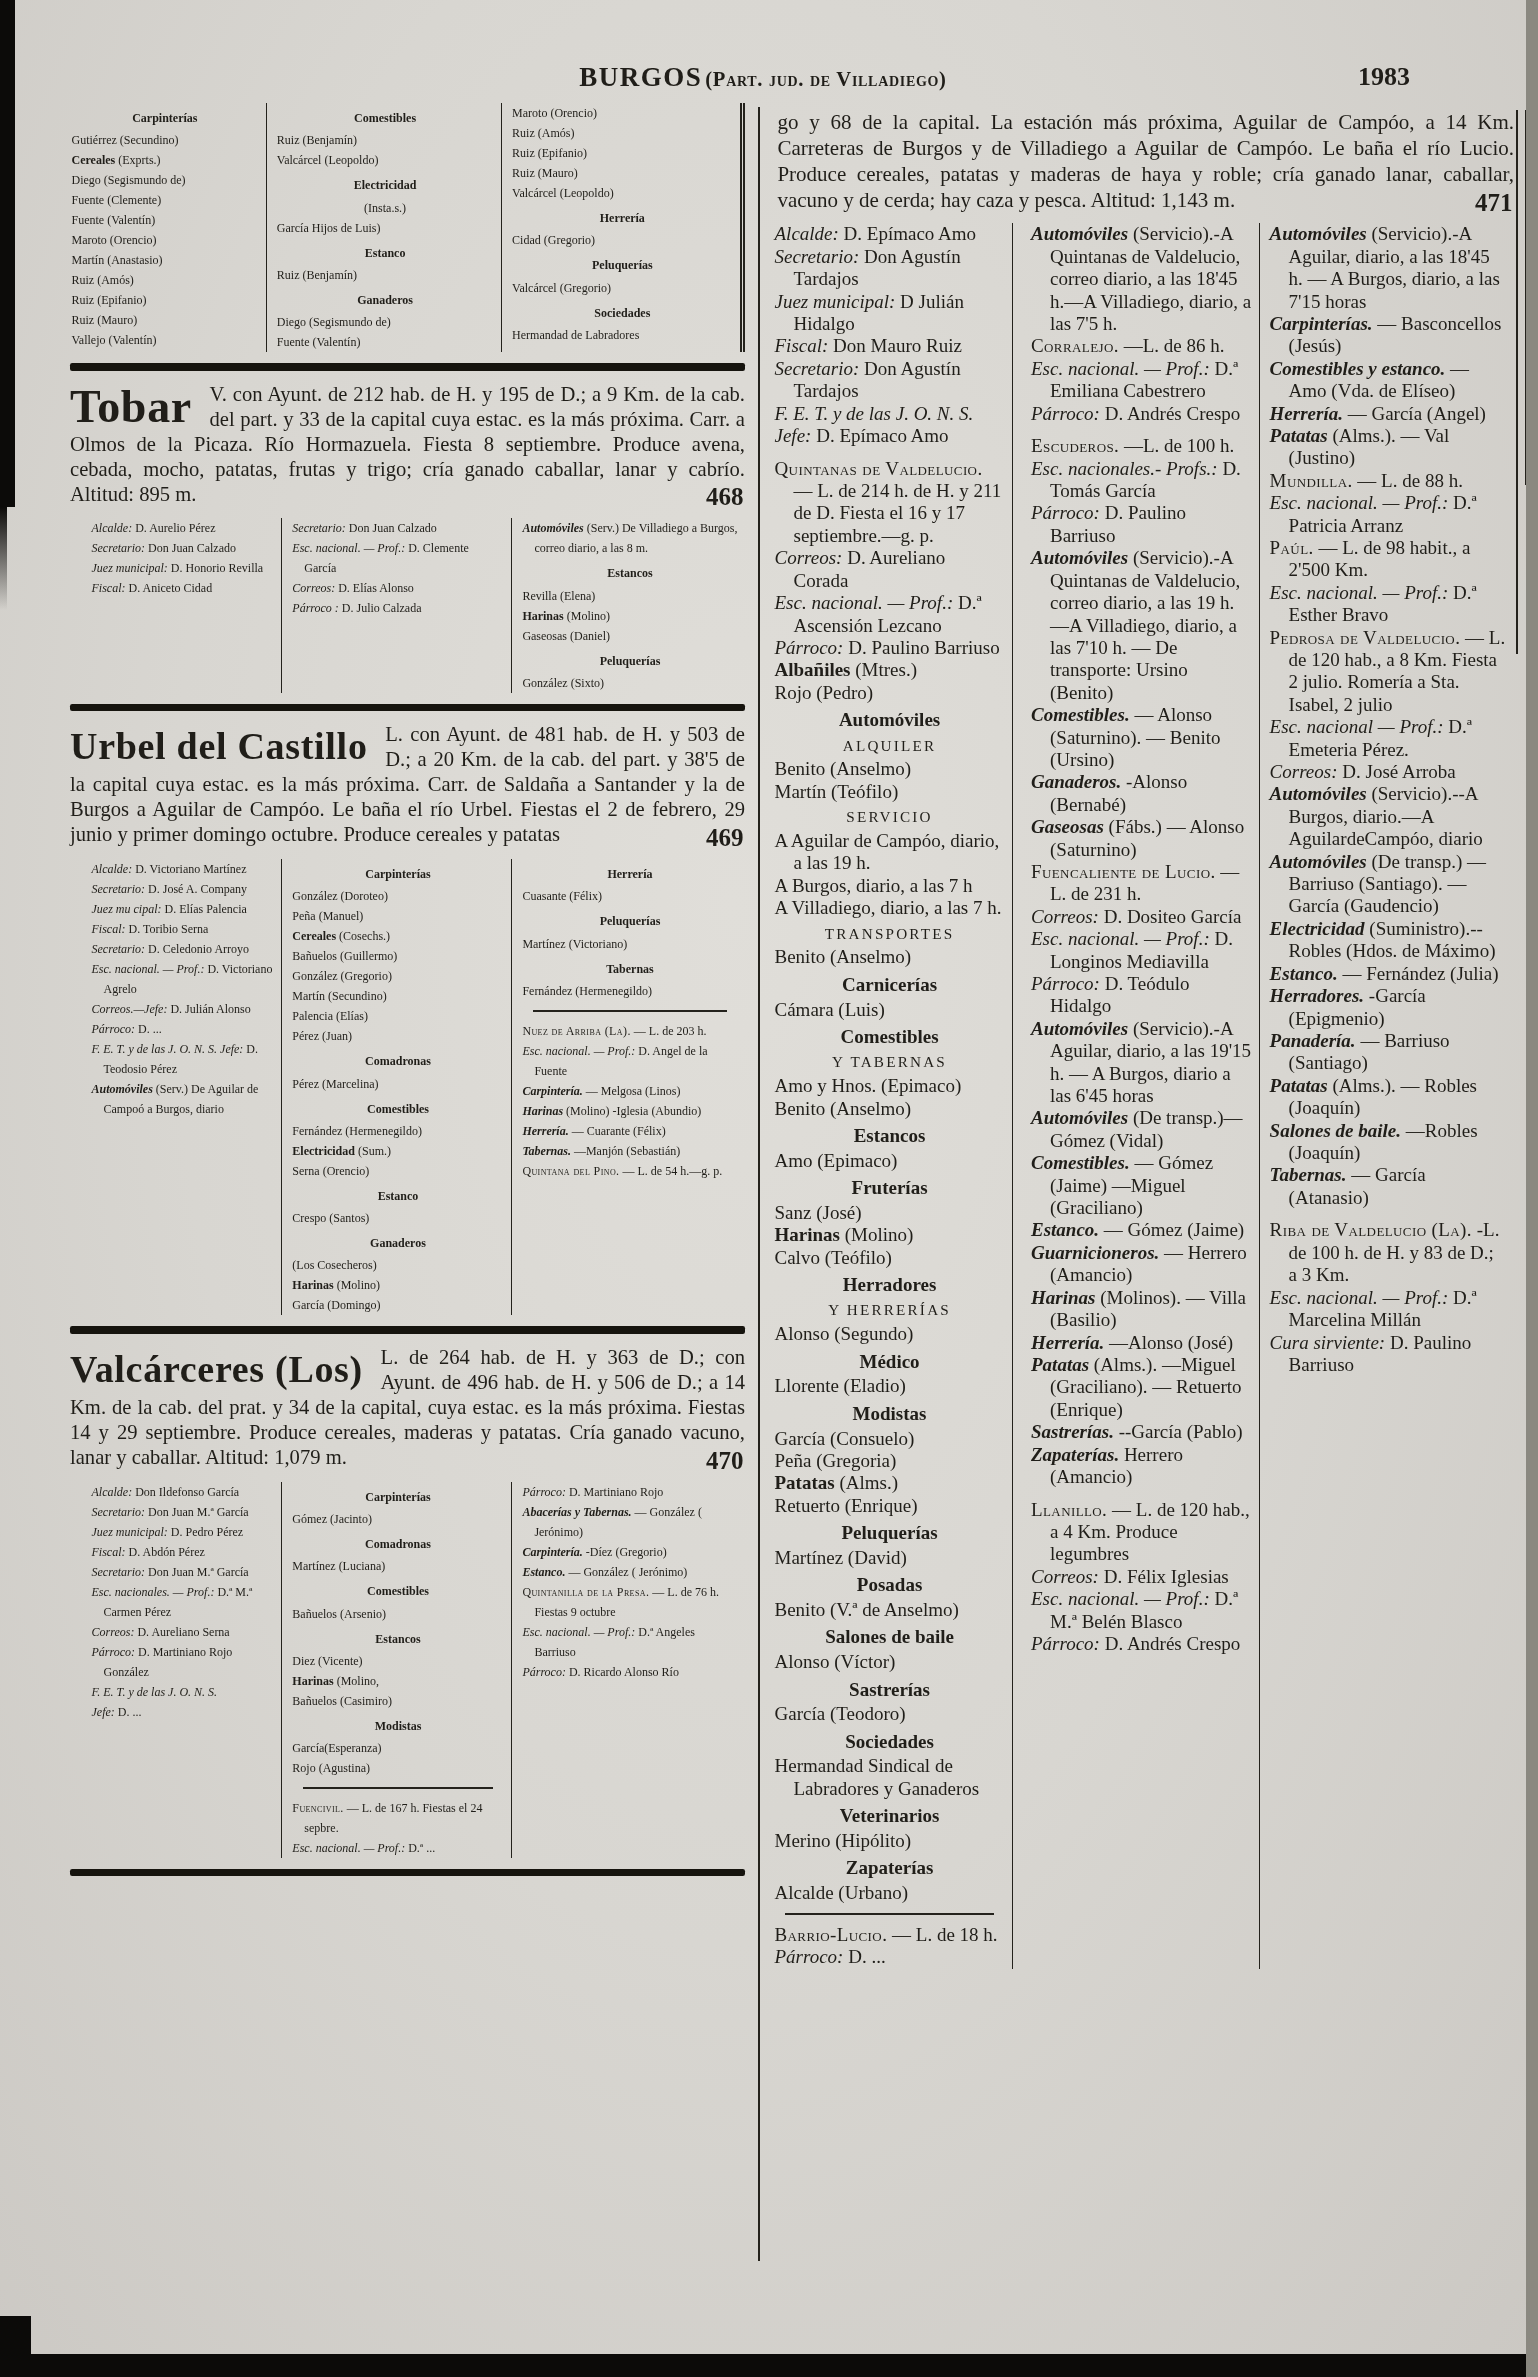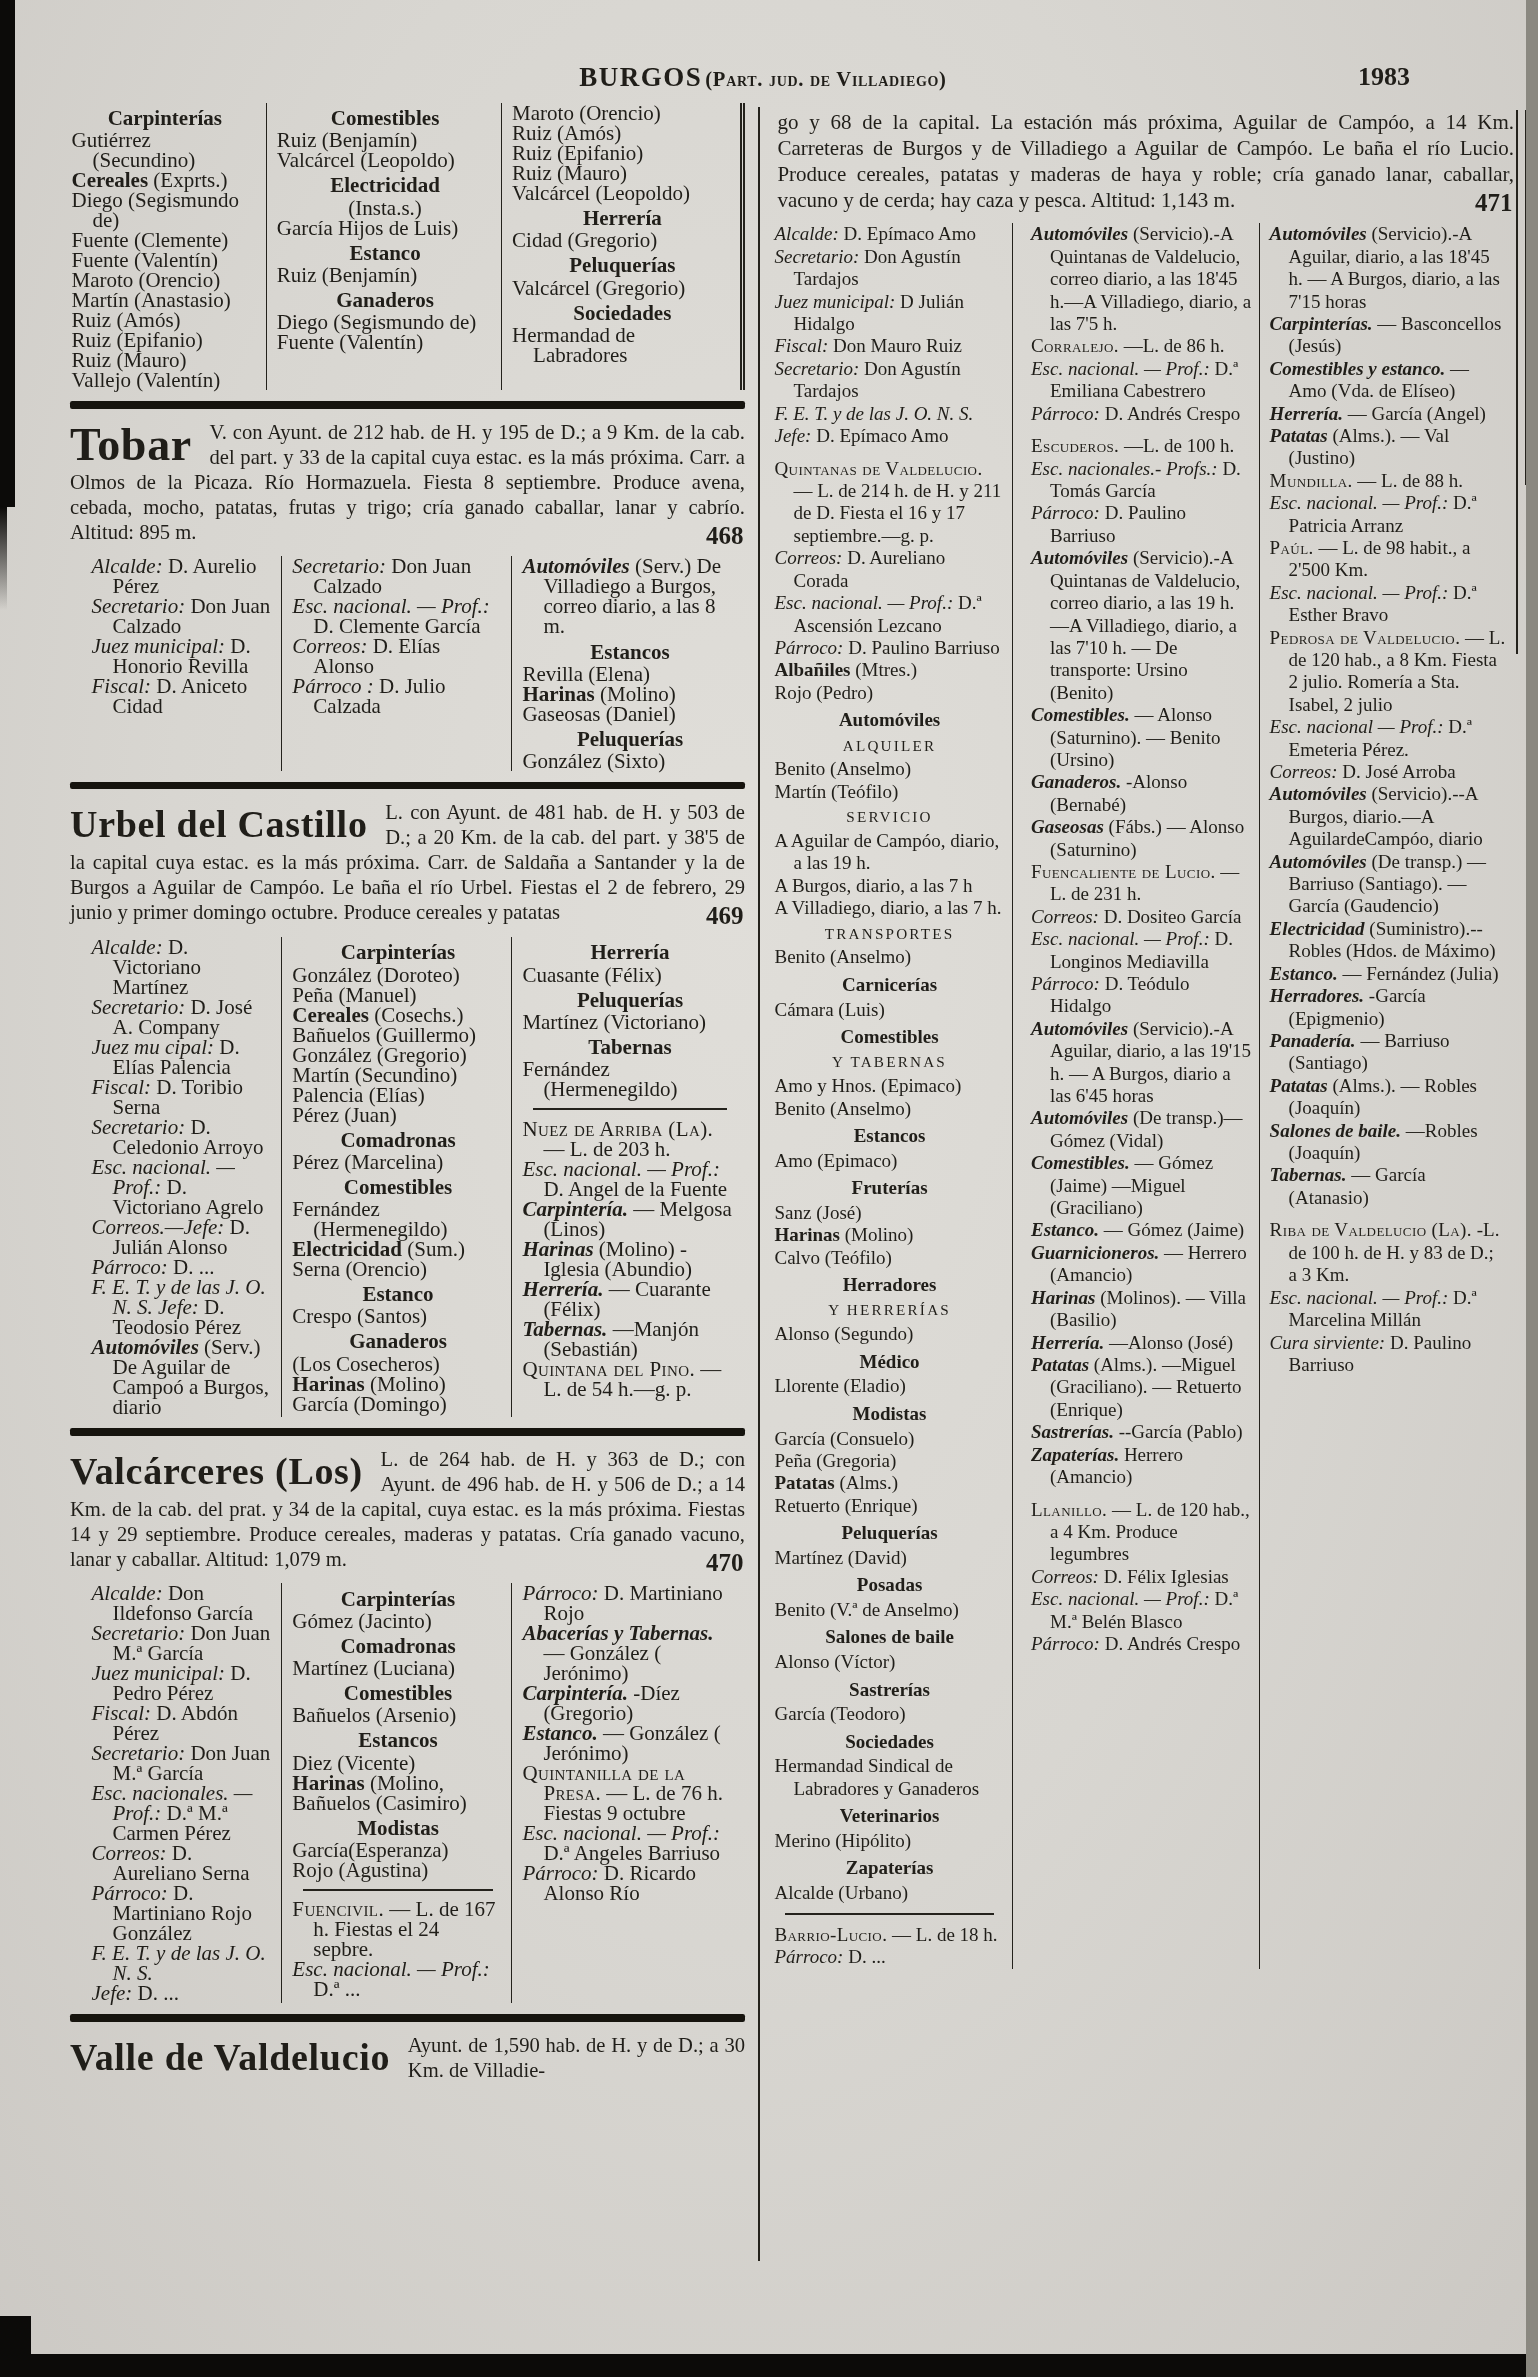--- a/index.html
+++ b/index.html
@@ -19,21 +19,21 @@
   
   .header{position:absolute;top:62px;left:0;width:100%;text-align:center;font-weight:700;white-space:nowrap;}
   .header .t1{font-size:27px;letter-spacing:1.5px;}
   .header .t2{font-size:20.6px;letter-spacing:0.7px;font-variant-caps:small-caps;}
   .pageno{position:absolute;top:62px;right:116px;font-size:26px;font-weight:700;}
   
   .left-block{position:absolute;left:70px;top:103px;width:675px;}
   .right-block{position:absolute;left:773px;top:109px;width:741px;}
   .cols{display:flex;align-items:stretch;}
   .col{box-sizing:border-box;padding:0 7.4px 0 1.5px;}
-  .left-block .col{font-size:21px;line-height:20px;}
+  .left-block .col{font-size:12px;line-height:20px;}
   .left-block .c0{width:197px;}
   .left-block .c1{width:237px;border-left:1.5px solid #24221c;padding-left:10.3px;}
   .left-block .c2{width:241px;border-left:1.5px solid #24221c;padding-left:10.3px;}
   .tradelist{border-right:5.1px double #24221c;}
   .right-block .col{font-size:19px;line-height:22.4px;}
   .right-block .c0{width:239px;}
   .right-block .c1{width:247px;border-left:1.5px solid #24221c;padding-left:18px;}
   .right-block .c2{width:255px;border-left:1.5px solid #24221c;padding-left:9.6px;}
   .thick-rule{height:7.4px;background:#16140e;margin:11px 0;border-radius:2.2px;}
   .town-intro{position:relative;font-size:20.6px;line-height:25px;text-align:justify;margin:1.5px 0 11.8px;}
@@ -260,25 +260,20 @@
             <div class="blk k-t"><span class="lead">Estanco.</span> — González ( Jerónimo)</div>
             <div class="blk k-c"><span class="lead">Quintanilla de la Presa.</span> — L. de 76 h. Fiestas 9 octubre</div>
             <div class="blk k-r"><span class="lead">Esc. nacional. — Prof.:</span> D.ª Angeles Barriuso</div>
             <div class="blk k-r"><span class="lead">Párroco:</span> D. Ricardo Alonso Río</div>
           </div>
       </div>
     </section>
 
     <div class="thick-rule"></div>
 
-    <section class="town town-3">
-      <div class="town-intro">
-        <span class="town-head">Valle de Valdelucio</span><span>Ayunt. de 1,590 hab. de H. y de D.; a 30 Km. de Villadie-</span>
-      </div>
-    </section>
 
   </div>
 
   <div class="right-block">
     <div class="right-intro">
       <span>go y 68 de la capital. La estación más próxima, Aguilar de Campóo, a 14 Km. Carreteras de Burgos y de Villadiego a Aguilar de Campóo. Le baña el río Lucio. Produce cereales, patatas y maderas de haya y roble; cría ganado lanar, caballar, vacuno y de cerda; hay caza y pesca. Altitud: 1,143 m.</span>
       <span class="ref">471</span>
     </div>
     <div class="cols">
       <div class="col c0">

